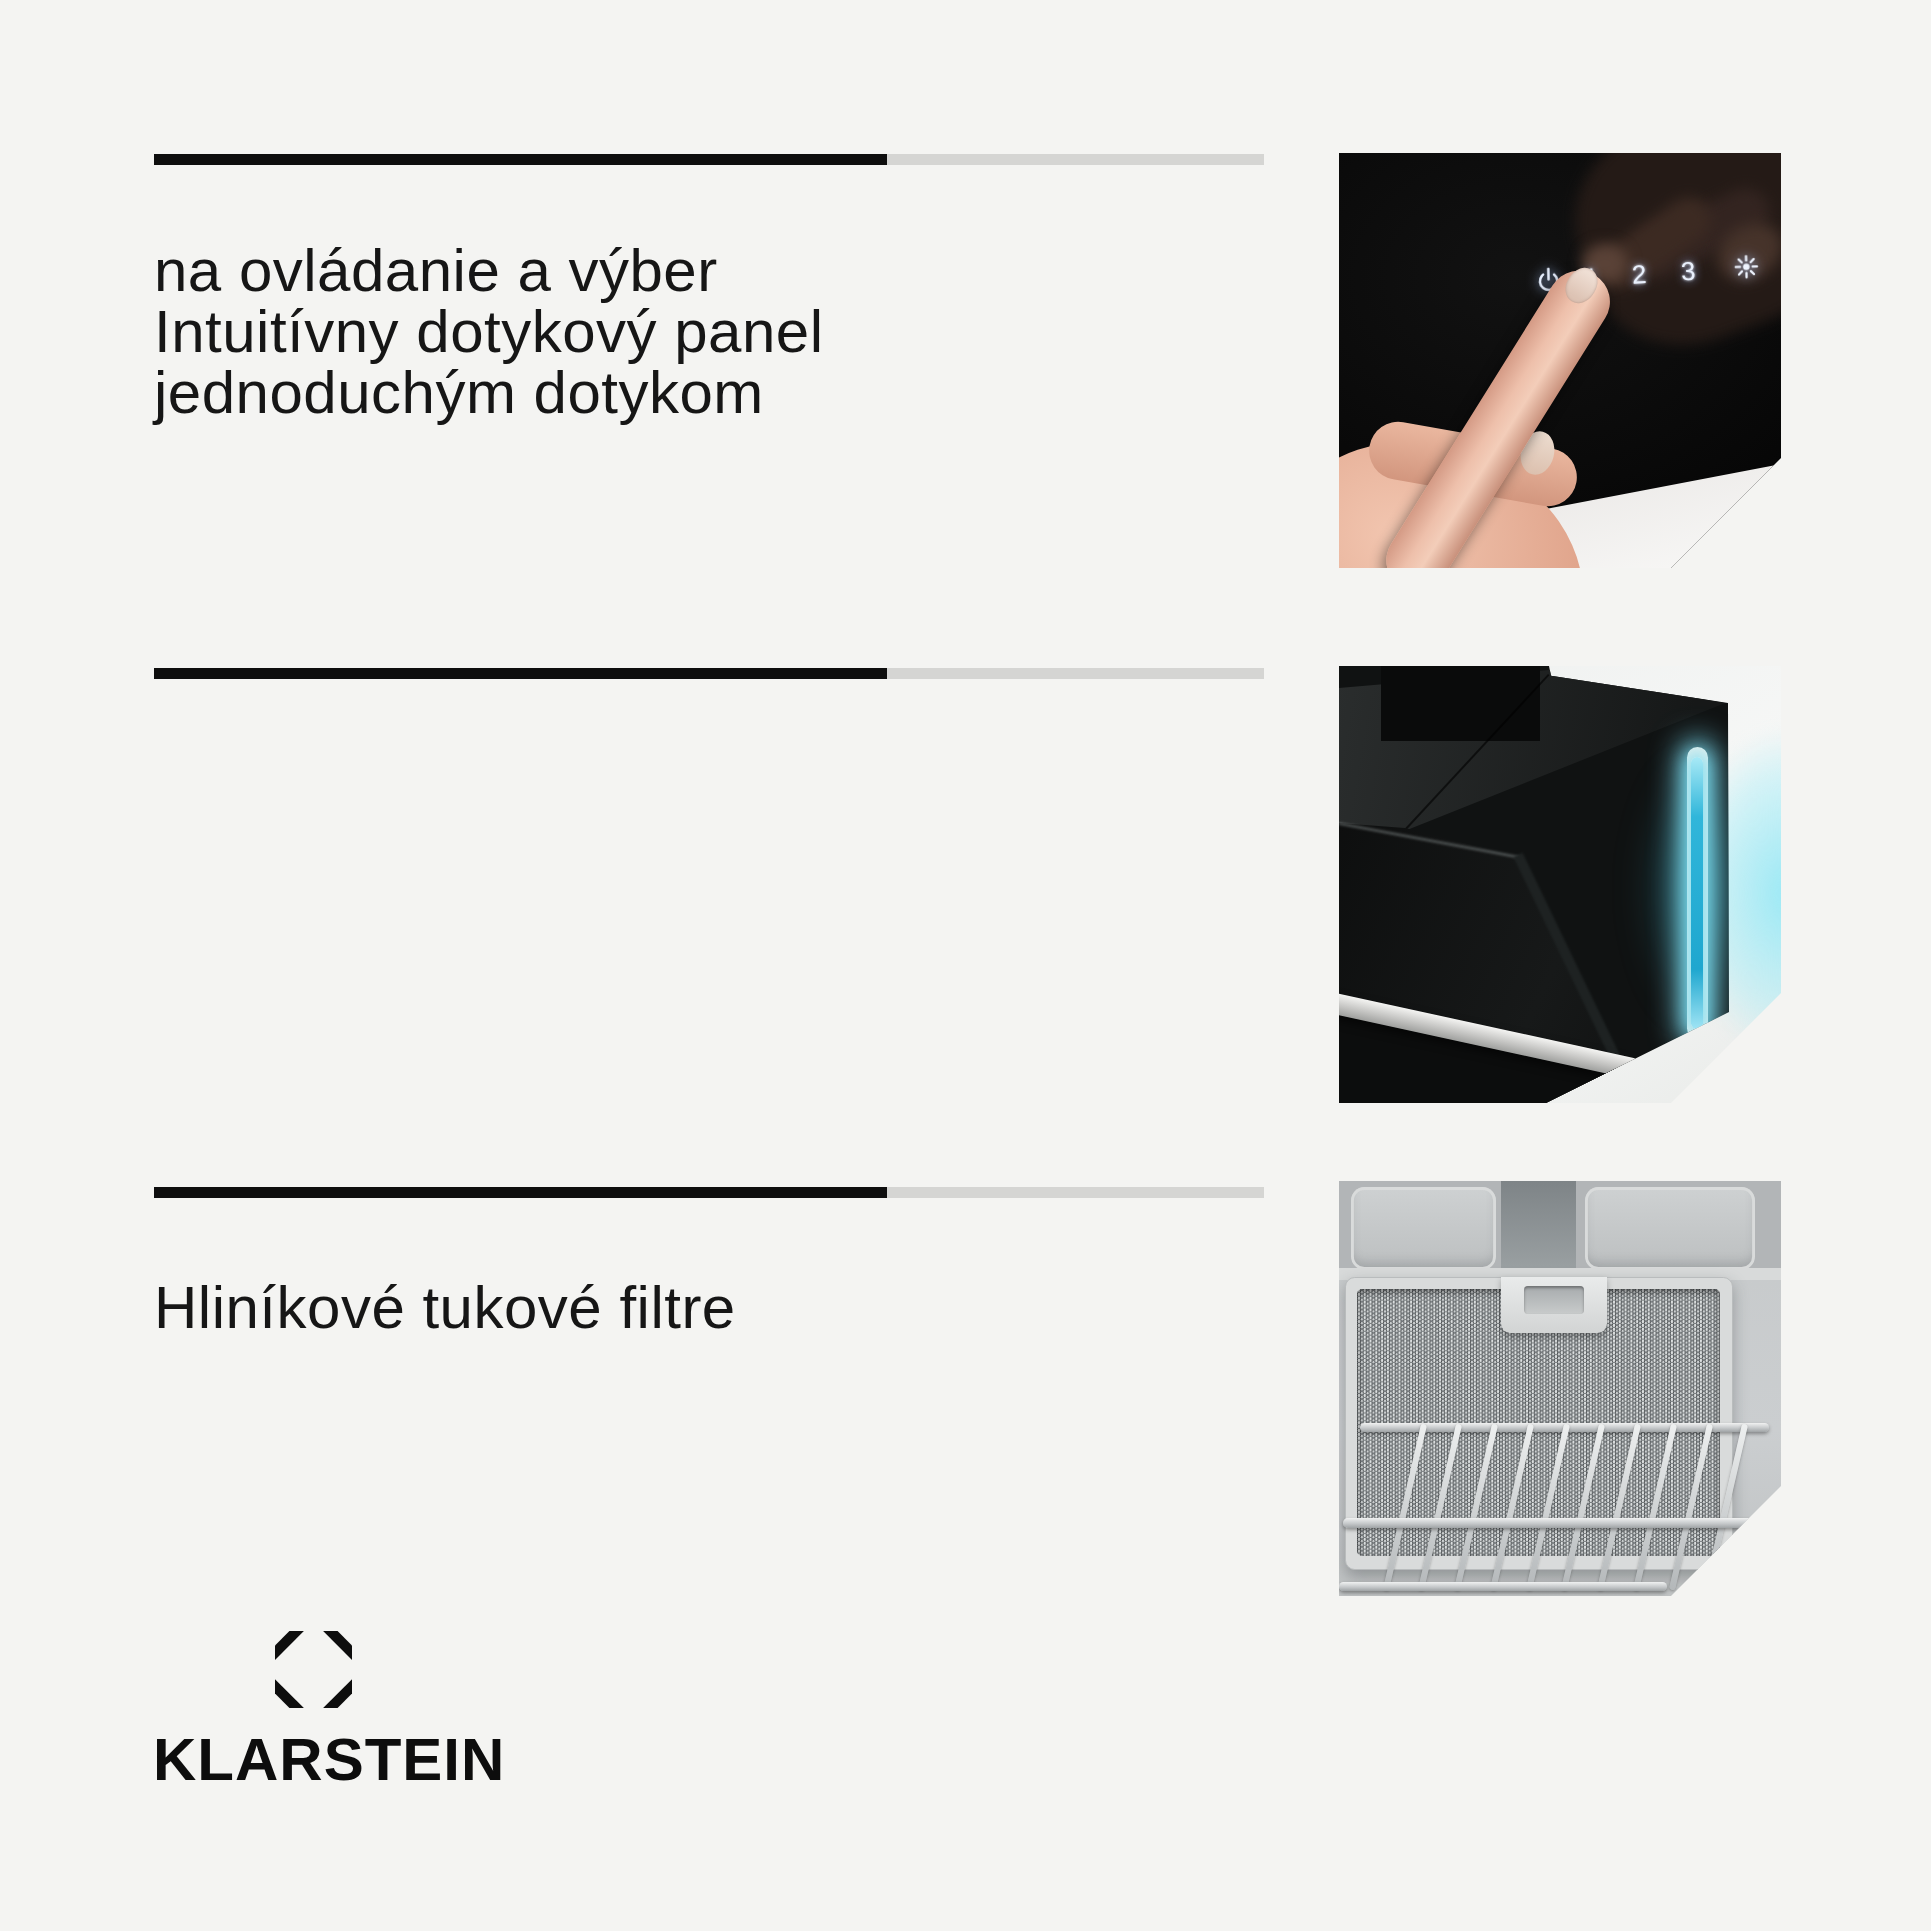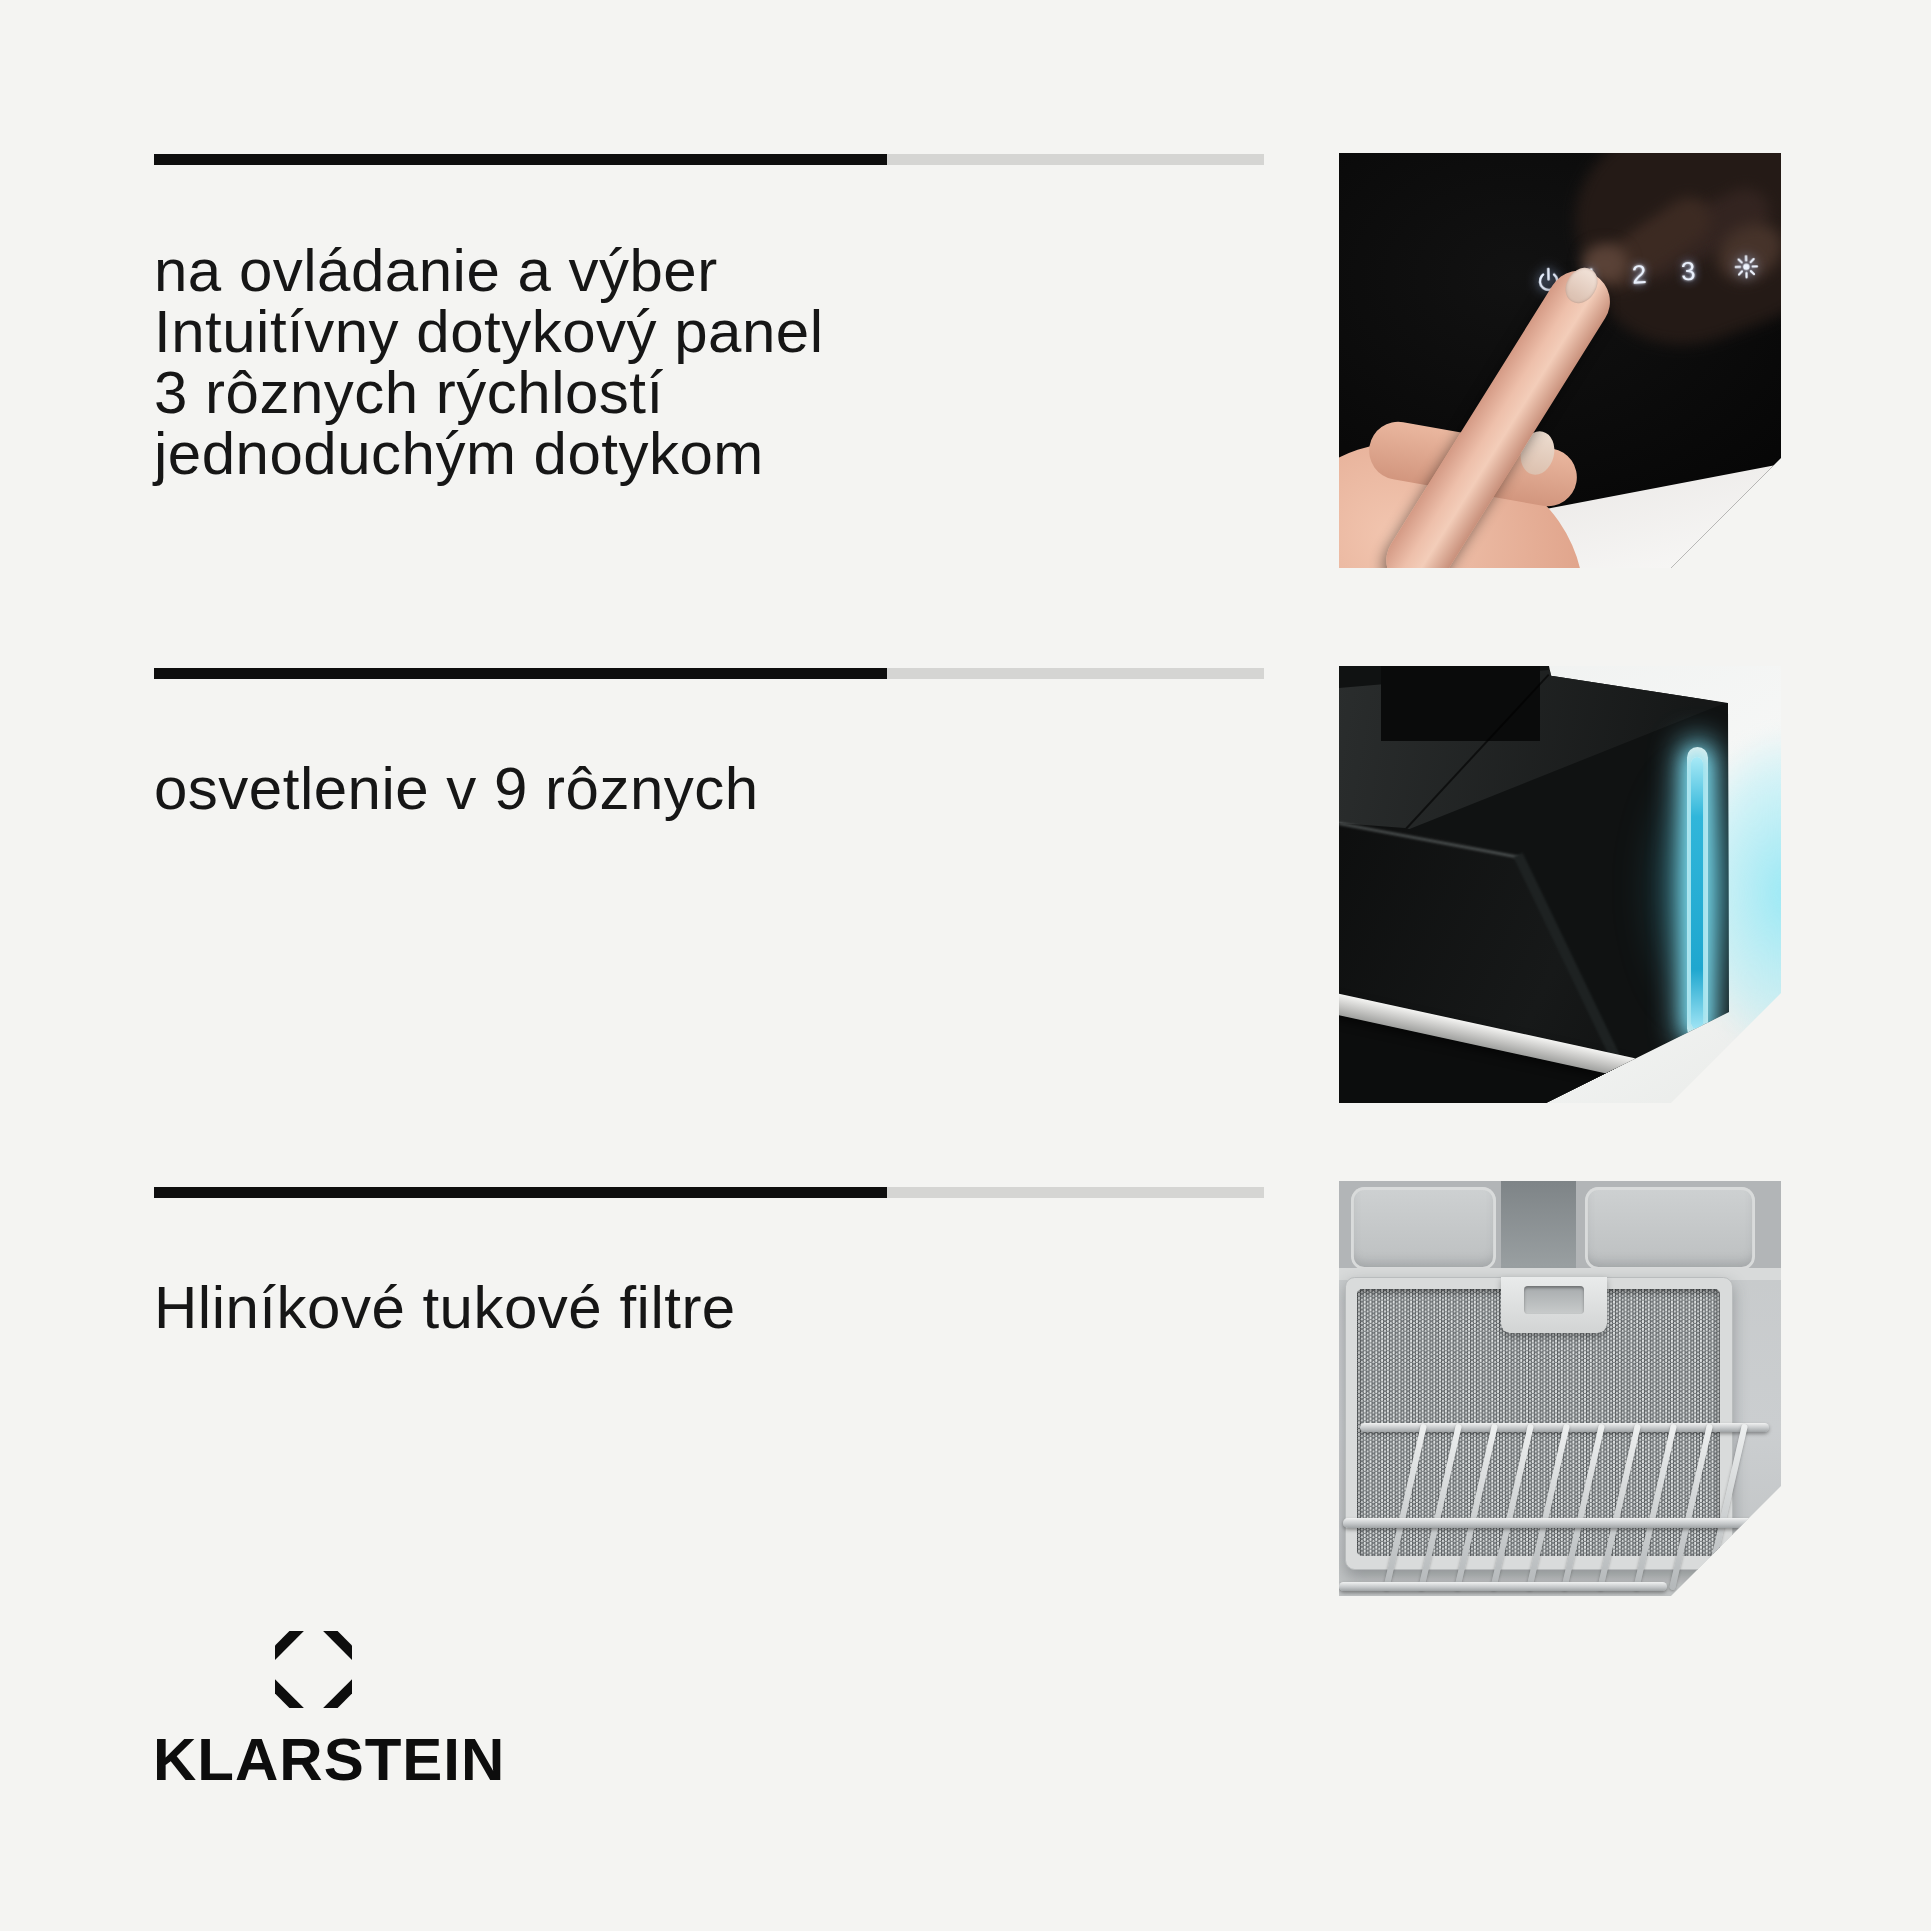--- a/index.html
+++ b/index.html
@@ -178,21 +178,20 @@
 </style>
 </head>
 <body>
 
 <div>
 
   <div class="abs divider" style="top:154px"></div>
   <div class="abs headline" style="top:240px">
     <div>na ovládanie a výber</div>
     <div>Intuitívny dotykový panel</div>
-    <div>3 rôznych rýchlostí</div>
     <div>jednoduchým dotykom</div>
   </div>
 
   <div class="abs photo" style="top:153px;height:415px">
     <div class="abs p1-panel"></div>
 
     <div class="abs soft" style="left:241px;top:-39px;width:251px;height:222px;border-radius:40%;transform:rotate(-20deg);background:#241a16"></div>
     <div class="abs soft" style="left:290px;top:56px;width:145px;height:48px;border-radius:24px;transform:rotate(-25deg);background:#332420"></div>
     <div class="abs soft" style="left:253px;top:68px;width:126px;height:44px;border-radius:22px;transform:rotate(-35deg);background:#3c2a22"></div>
     <div class="abs soft" style="left:377px;top:73px;width:68px;height:52px;border-radius:50%;transform:rotate(-30deg);background:#46332a"></div>
@@ -225,21 +224,20 @@
 
     <div class="abs palm"></div>
     <div class="abs mid-finger"></div>
     <div class="abs mid-nail"></div>
     <div class="abs skin-finger"></div>
     <div class="abs nail"></div>
   </div>
 
   <div class="abs divider" style="top:668px"></div>
   <div class="abs headline" style="top:758px">
-    <div>osvetlenie v 9 rôznych</div>
   </div>
 
   <div class="abs photo" style="top:666px;height:437px">
     <div class="abs p2-bg"></div>
     <div class="abs p2-glow"></div>
     <div class="abs hoodwrap">
       <div class="abs topface"></div>
       <div class="abs duct"></div>
       <div class="abs seam"></div>
       <div class="abs glass"></div>

